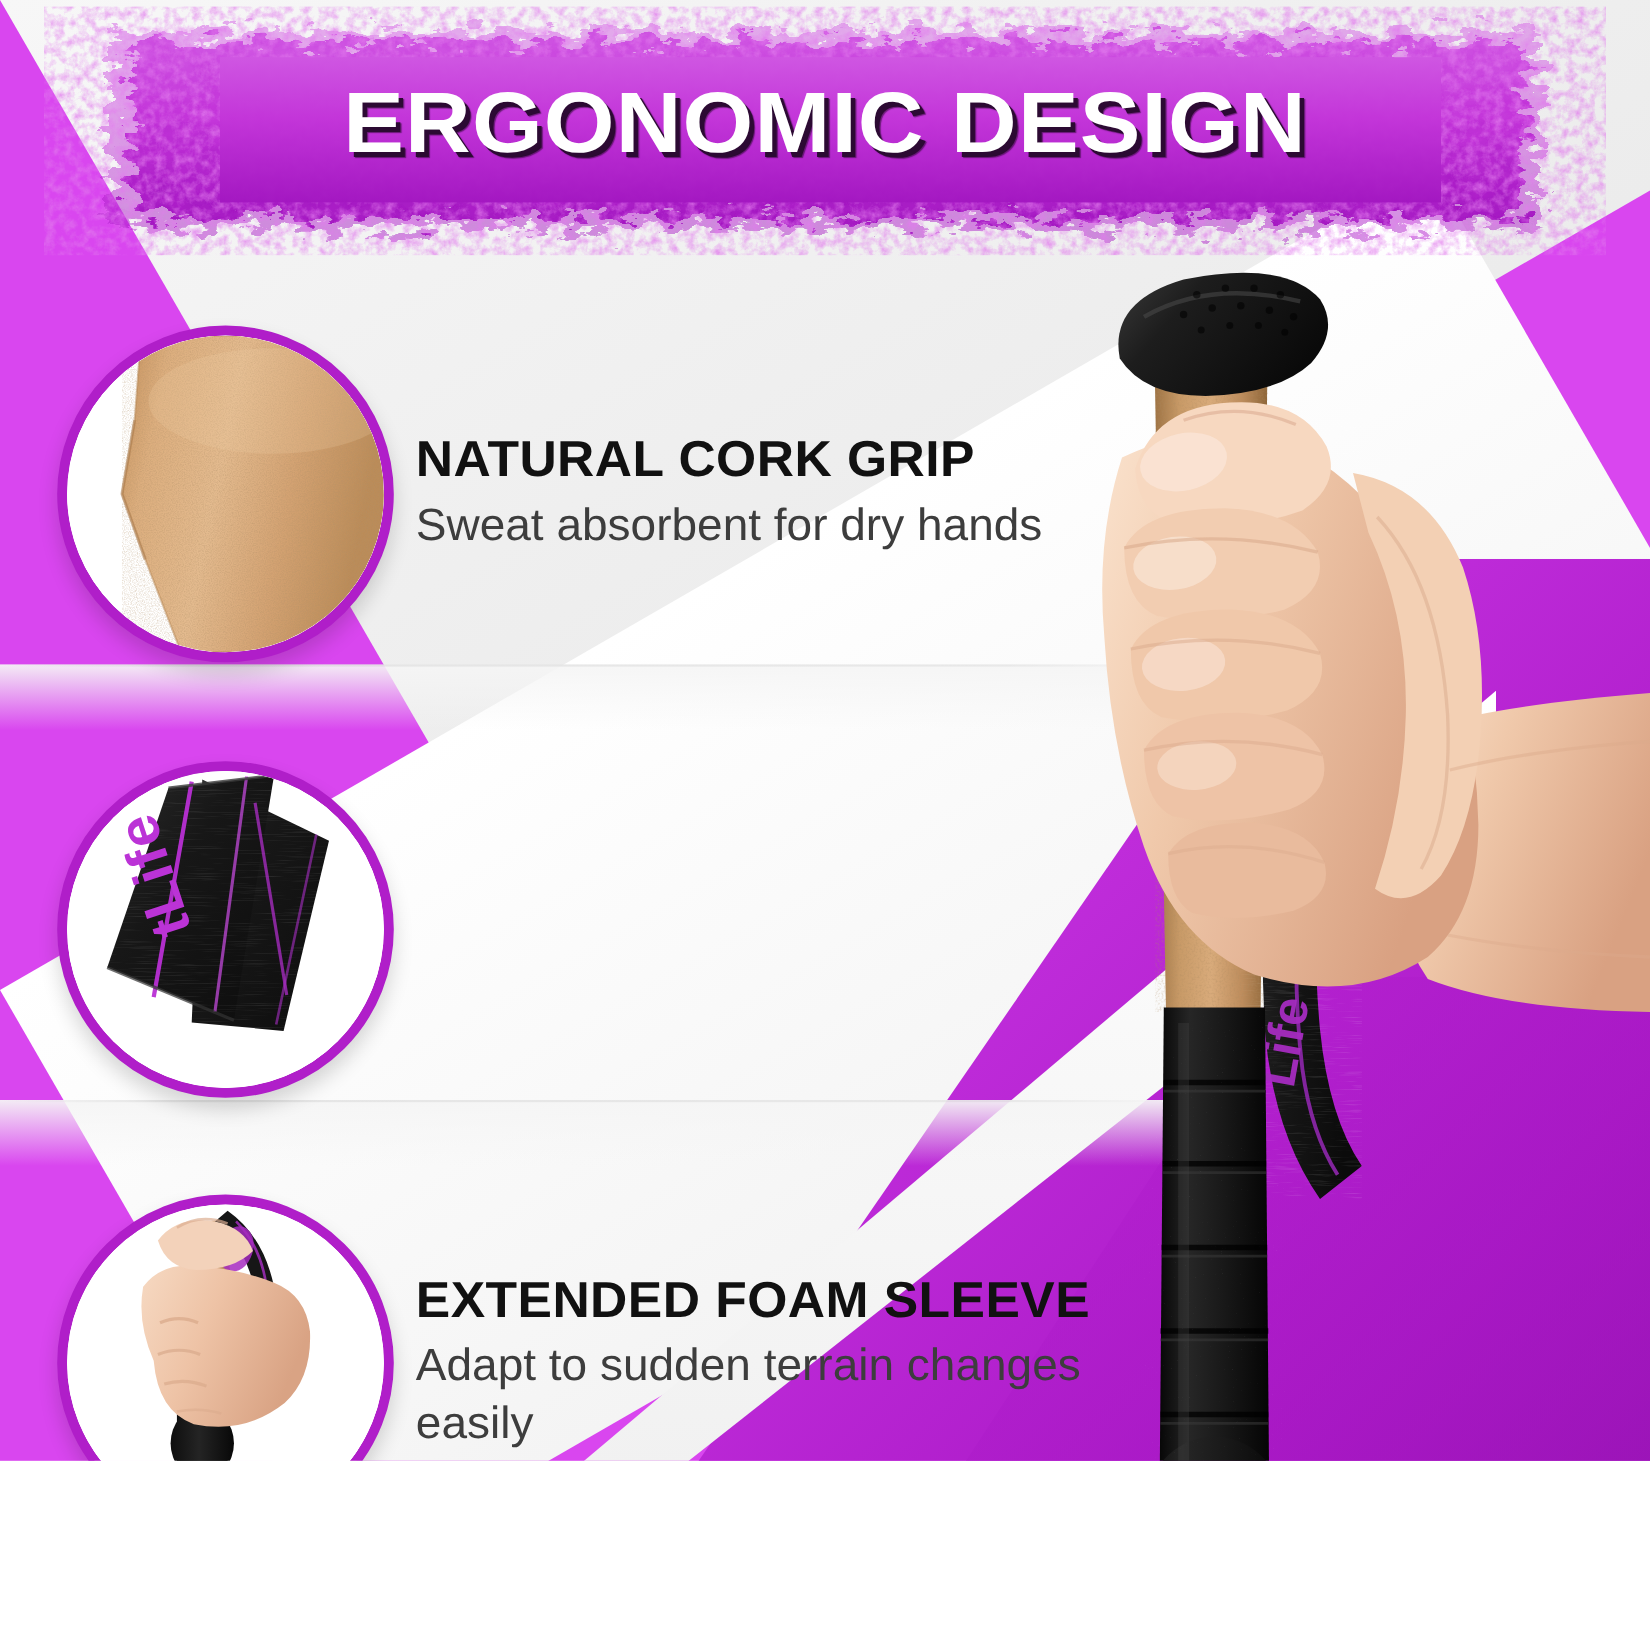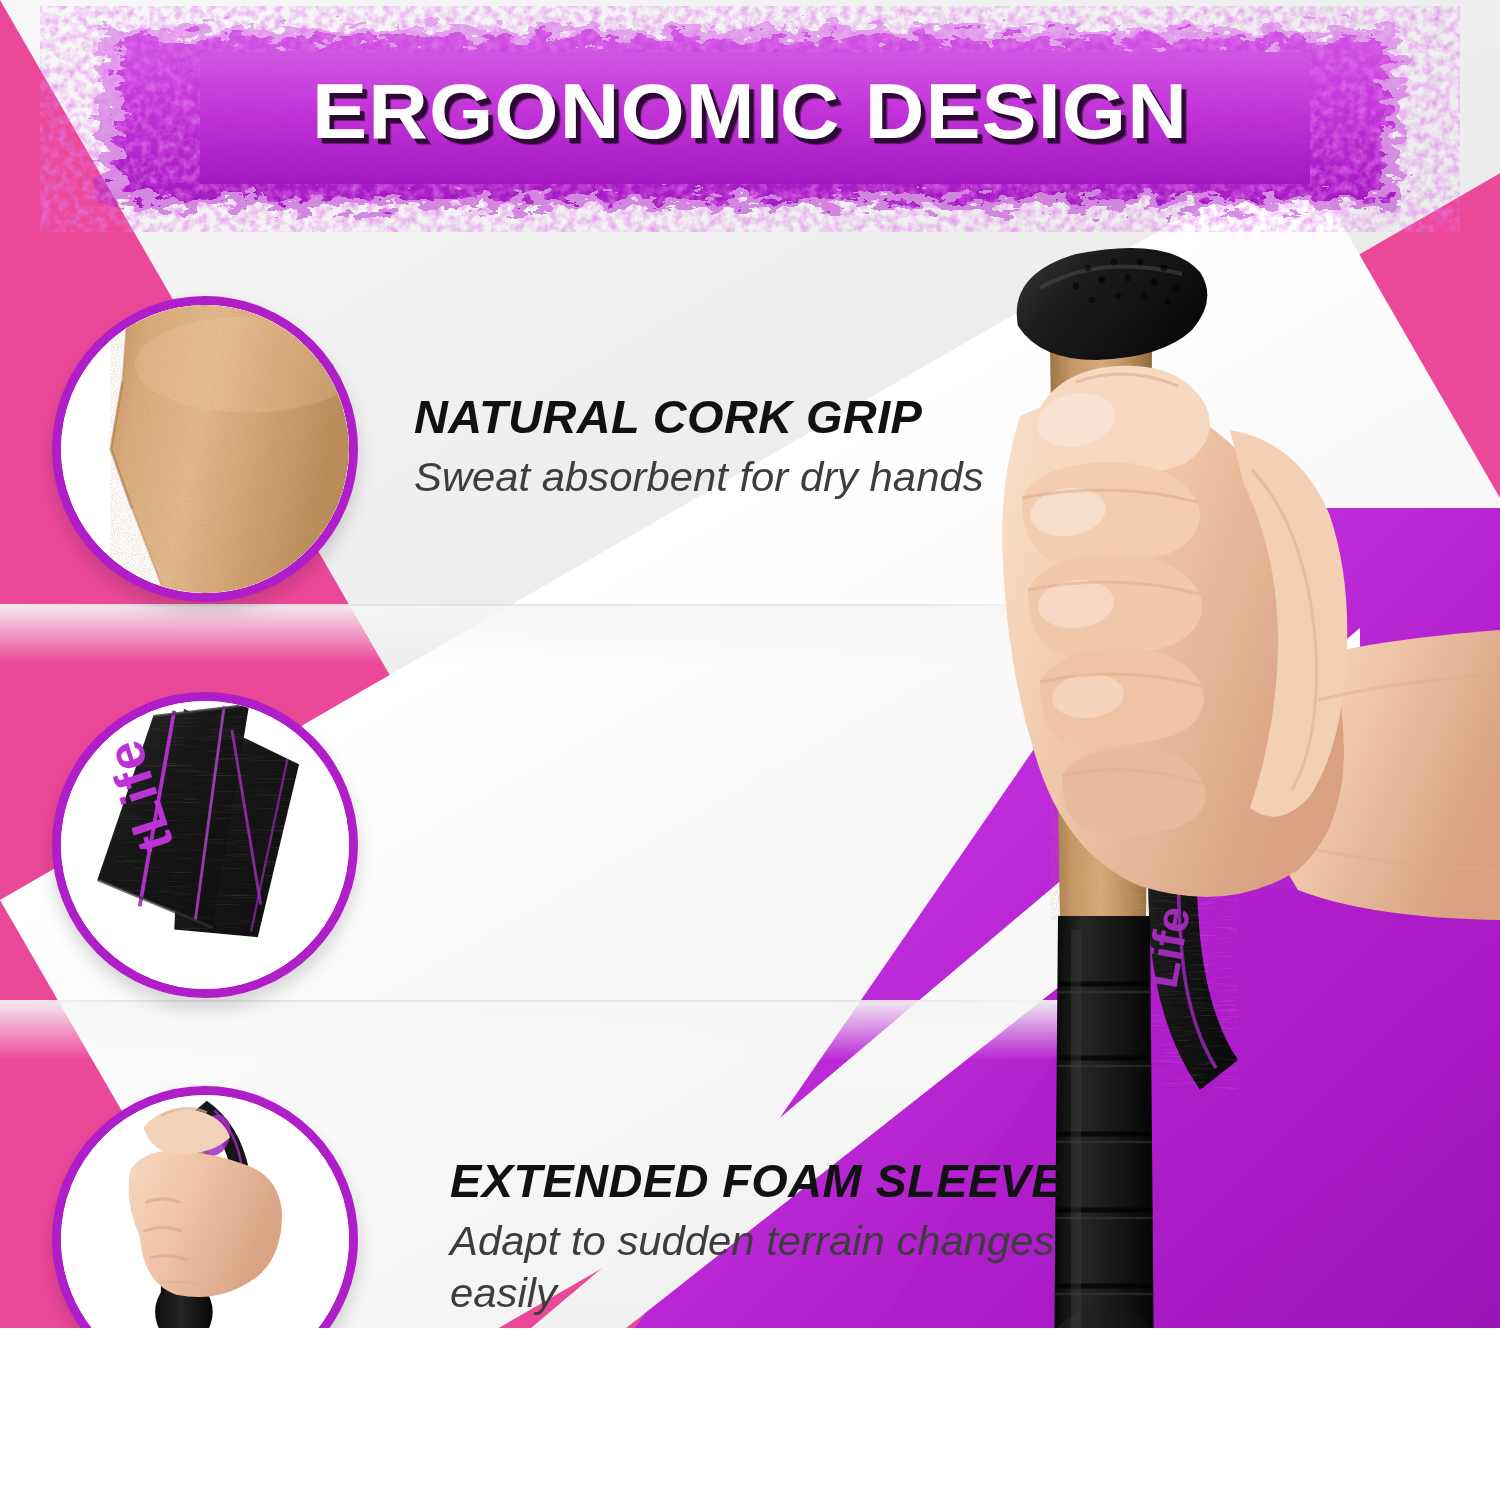--- a/index.html
+++ b/index.html
@@ -8,21 +8,21 @@
   html, body {
     width:1500px; height:1500px;
     background:#ffffff;
     font-family:"Liberation Sans", sans-serif;
     overflow:hidden;
   }
 
   #stage {
     position:relative;
     width:1500px; height:1328px;
-    background:#ec4899;
+    background:#d946ef;
     overflow:hidden;
   }
 
   
   .bg-layer { position:absolute; inset:0; overflow:hidden; z-index:0; }
   
   .diag-a {
     width:1400px; height:900px;
     left:300px; top:900px;
     transform:rotate(-30deg);
@@ -101,35 +101,35 @@
 
   
   .feature {
     position:absolute;
     display:flex;
     align-items:center;
     z-index:4;
   }
   .f1 { left:52px; top:296px;  }
   .f2 { left:52px; top:692px;  }
-  .f3 { left:52px; top:1086px;gap:36px; }
+  .f3 { left:52px; top:1086px; }
 
   .thumb {
     position:relative;
     width:306px; height:306px;
     flex:0 0 306px;
     border-radius:50%;
     border:9px solid #b01ec9;
     overflow:hidden;
     background:#ffffff;
     box-shadow:0 10px 18px rgba(0,0,0,.16);
   }
   .thumb-inner { position:absolute; inset:0; border-radius:50%; overflow:hidden; background:#fff; }
 
-  .texts { margin-left:56px; max-width:680px;font-style:italic; }
+  .texts { margin-left:20px; max-width:680px; }
 
   .f-title {
     font-family:"Liberation Sans Narrow","Liberation Sans", sans-serif;
     font-weight:bold;
     font-size:46px;
     line-height:1.04;
     color:#111111;
     letter-spacing:.4px;
     white-space:nowrap;
     transform:scaleX(1.02);

